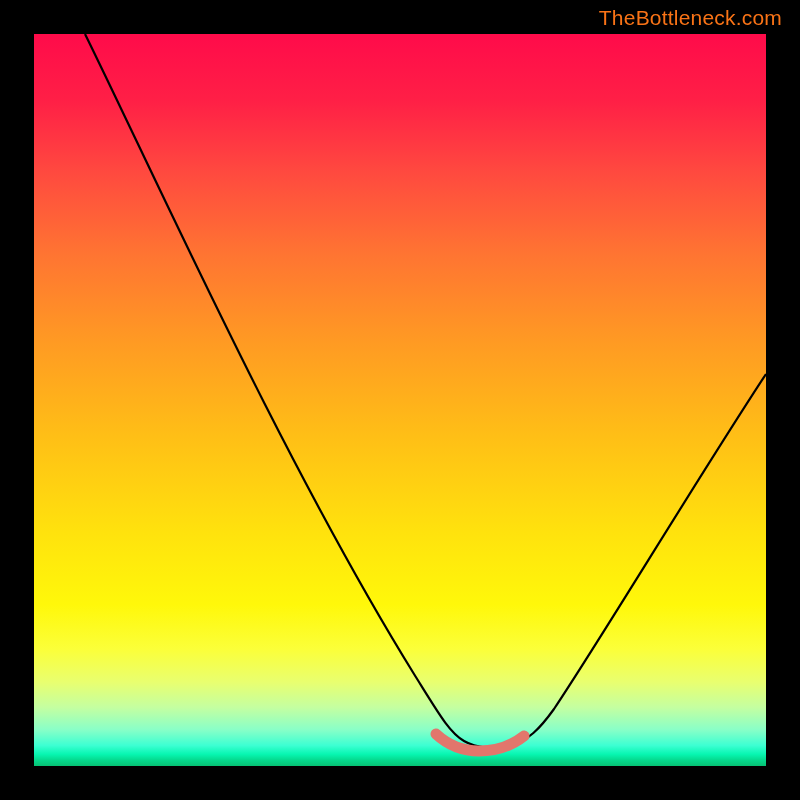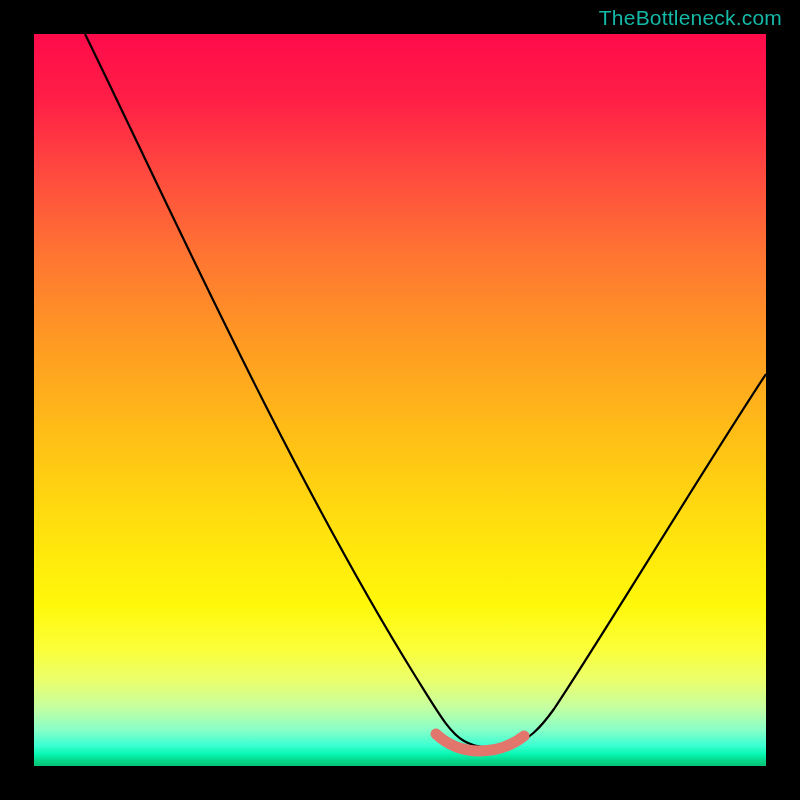--- a/index.html
+++ b/index.html
@@ -53,21 +53,21 @@
   .curve-svg {
     position: absolute;
     inset: 0;
     width: 732px;
     height: 732px;
   }
   .watermark {
     position: absolute;
     top: 6px;
     right: 18px;
-    color: #14b8a6;
+    color: #f97316;
     font-size: 21px;
     font-weight: 500;
     letter-spacing: 0.2px;
   }
 </style>
 </head>
 <body>
 
 <div class="frame">
   <div class="plot-area">

